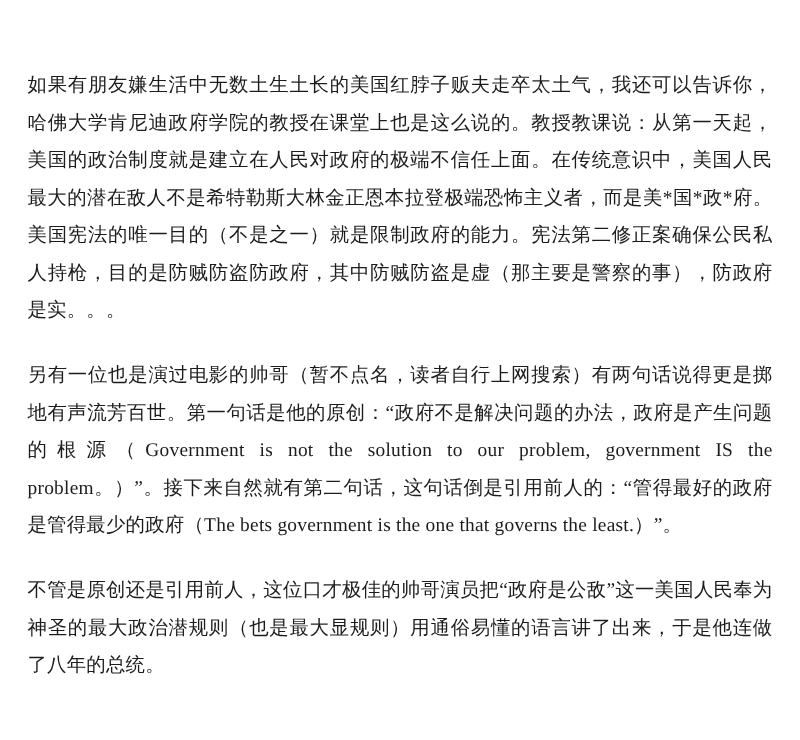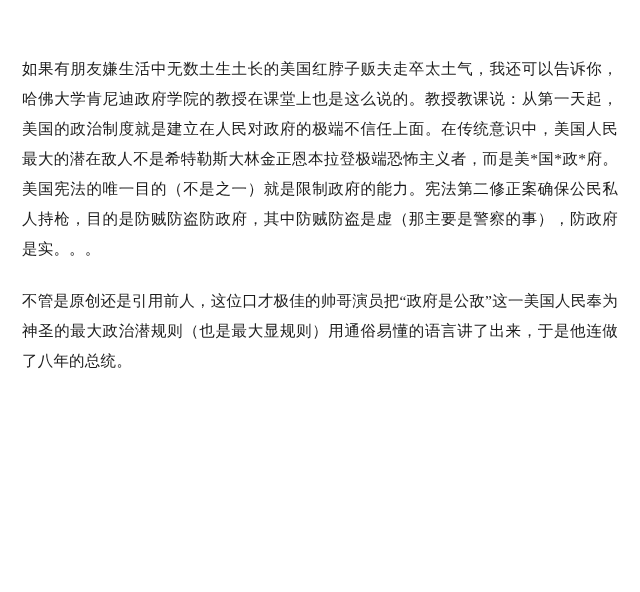--- a/index.html
+++ b/index.html
@@ -78,20 +78,21 @@
     letter-spacing: 0.5px;
     white-space: nowrap;
   }
 </style>
 </head>
 <body>
 
 <div class="page">
 
   <p class="para">如果有朋友嫌生活中无数土生土长的美国红脖子贩夫走卒太土气，我还可以告诉你，哈佛大学肯尼迪政府学院的教授在课堂上也是这么说的。教授教课说：从第一天起，美国的政治制度就是建立在人民对政府的极端不信任上面。在传统意识中，美国人民最大的潜在敌人不是希特勒斯大林金正恩本拉登极端恐怖主义者，而是美*国*政*府。美国宪法的唯一目的（不是之一）就是限制政府的能力。宪法第二修正案确保公民私人持枪，目的是防贼防盗防政府，其中防贼防盗是虚（那主要是警察的事），防政府是实。。。</p>
+  <p class="para">另有一位也是演过电影的帅哥（暂不点名，读者自行上网搜索）有两句话说得更是掷地有声流芳百世。第一句话是他的原创：“政府不是解决问题的办法，政府是产生问题的根源（Government is not the solution to our problem, government IS the problem。）”。接下来自然就有第二句话，这句话倒是引用前人的：“管得最好的政府是管得最少的政府（The bets government is the one that governs the least.）”。</p>
   <p class="para">不管是原创还是引用前人，这位口才极佳的帅哥演员把“政府是公敌”这一美国人民奉为神圣的最大政治潜规则（也是最大显规则）用通俗易懂的语言讲了出来，于是他连做了八年的总统。</p>
 
   <div class="footer">
     <span class="footer-logo"></span>
     <span class="footer-text">美国华人之声</span>
   </div>
 
 </div>
 
 </body></html>

